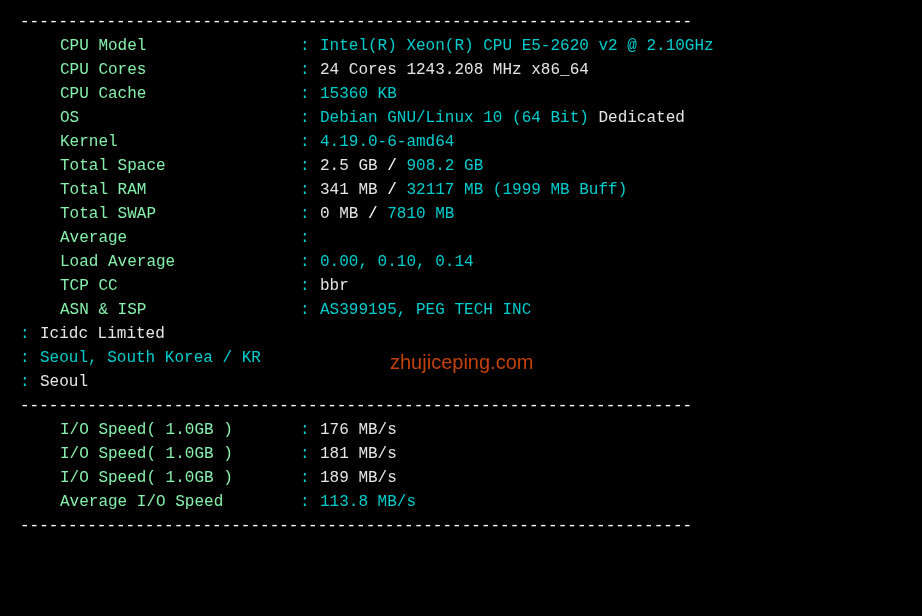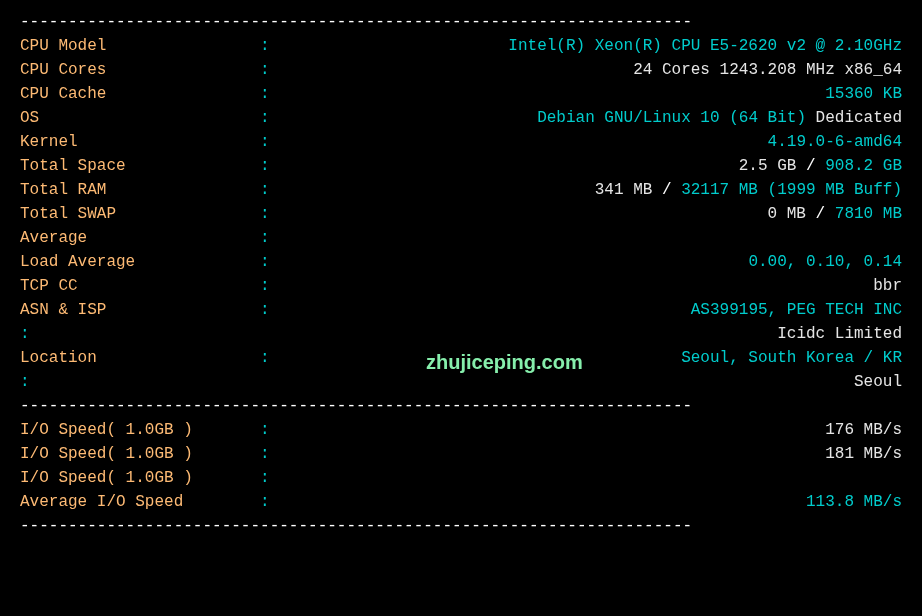--- a/index.html
+++ b/index.html
@@ -21,46 +21,45 @@
       color: #ffffff;
       letter-spacing: 0;
       white-space: nowrap;
       overflow: hidden;
     }
     .row {
       display: flex;
       white-space: pre;
     }
     .label {
-      color: #fdba74;
+      color: #86efac;
       width: 240px;
       flex-shrink: 0;
+      margin-left: 40px;
     }
     .colon {
       color: #00cccc;
       width: 20px;
       flex-shrink: 0;
     }
     .value {
       flex: 1;
-      text-align: right;
     }
     .cyan { color: #00cccc; }
     .yellow { color: #e5e5e5; }
     .white { color: #ffffff; }
     .watermark {
       position: absolute;
-      color: #86efac;
+      color: #c2410c;
       font-family: sans-serif;
       font-size: 20px;
-      font-weight: bold;
+      font-weight: normal;
       left: 370px;
       top: 337px;
       pointer-events: none;
-      margin-left: 36px;
     }
     .container {
       position: relative;
     }
   </style>
 </head>
 <body>
 
 <div class="container">
 
@@ -136,21 +135,20 @@
     <span class="colon">:</span>
     <span class="value cyan">AS399195, PEG TECH INC</span>
   </div>
 
   <div class="row">
     <span class="colon">:</span>
     <span class="value yellow">Icidc Limited</span>
   </div>
 
   <div class="row">
-    <span class="label">Location</span>
     <span class="colon">:</span>
     <span class="value cyan">Seoul, South Korea / KR</span>
   </div>
 
   <div class="row">
     <span class="colon">:</span>
     <span class="value yellow">Seoul</span>
   </div>
 
   <div class="divider">----------------------------------------------------------------------</div>
@@ -163,20 +161,21 @@
 
   <div class="row">
     <span class="label">I/O Speed( 1.0GB )</span>
     <span class="colon">:</span>
     <span class="value yellow">181 MB/s</span>
   </div>
 
   <div class="row">
     <span class="label">I/O Speed( 1.0GB )</span>
     <span class="colon">:</span>
+    <span class="value yellow">189 MB/s</span>
   </div>
 
   <div class="row">
     <span class="label">Average I/O Speed</span>
     <span class="colon">:</span>
     <span class="value cyan">113.8 MB/s</span>
   </div>
 
   <div class="divider">----------------------------------------------------------------------</div>
 

